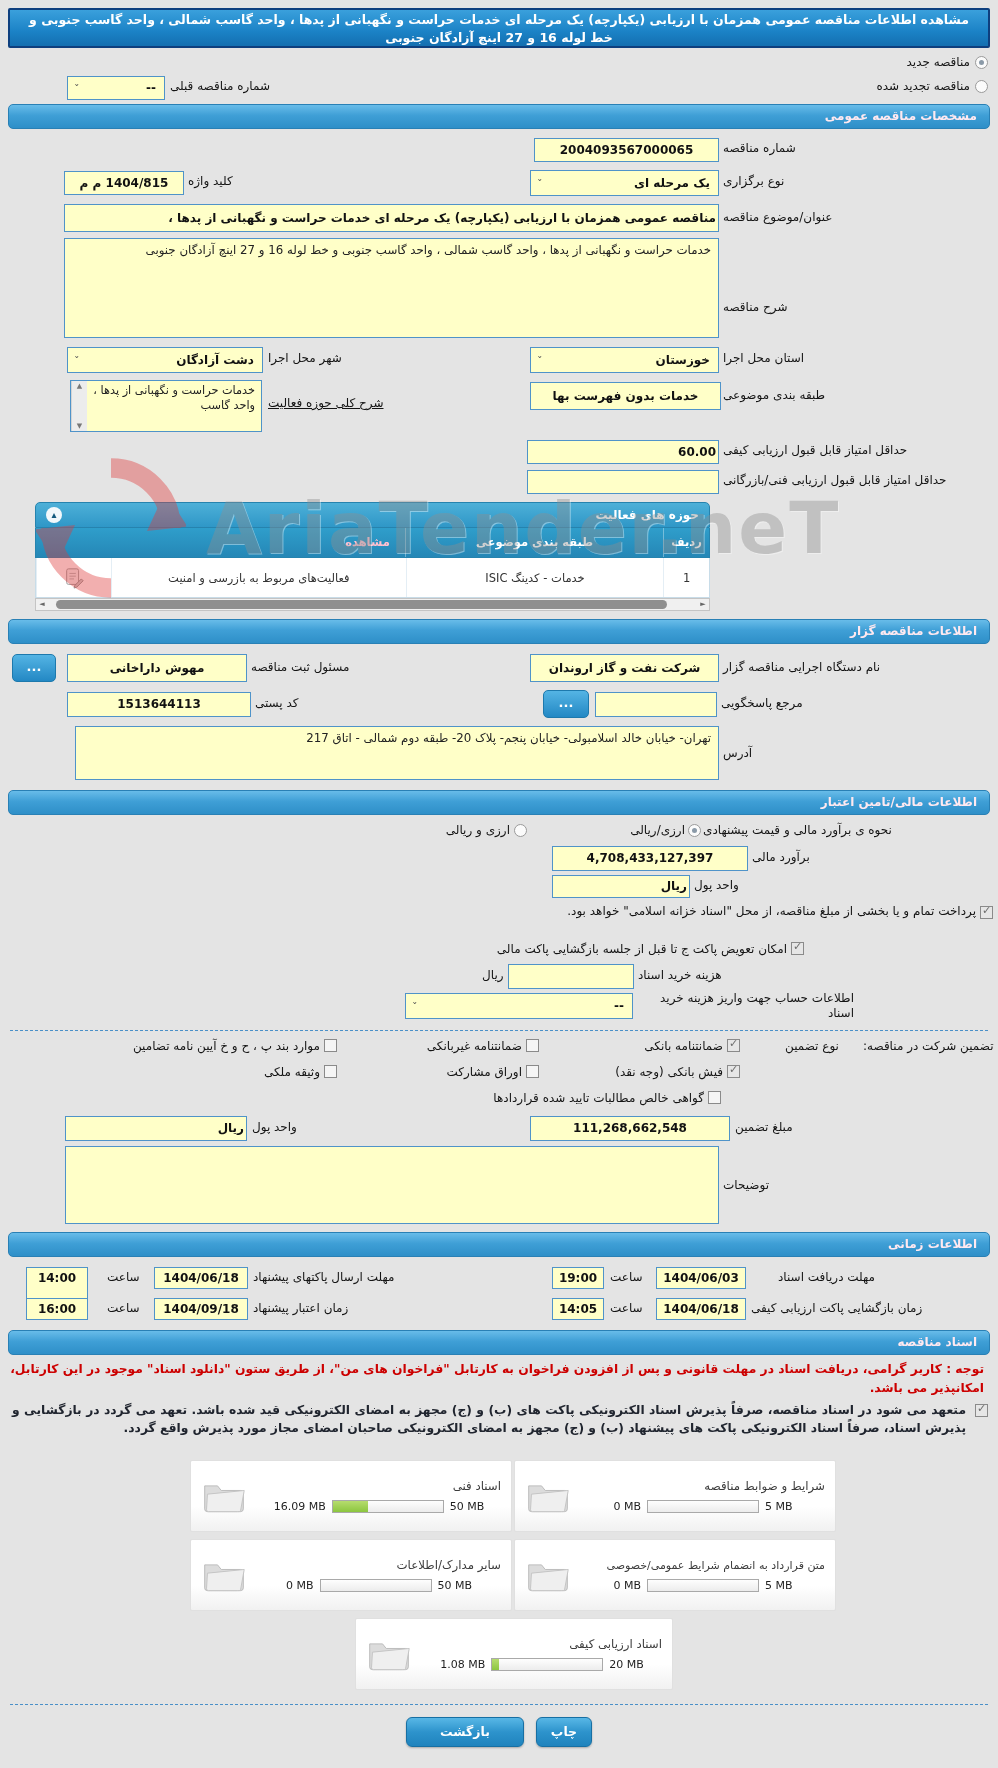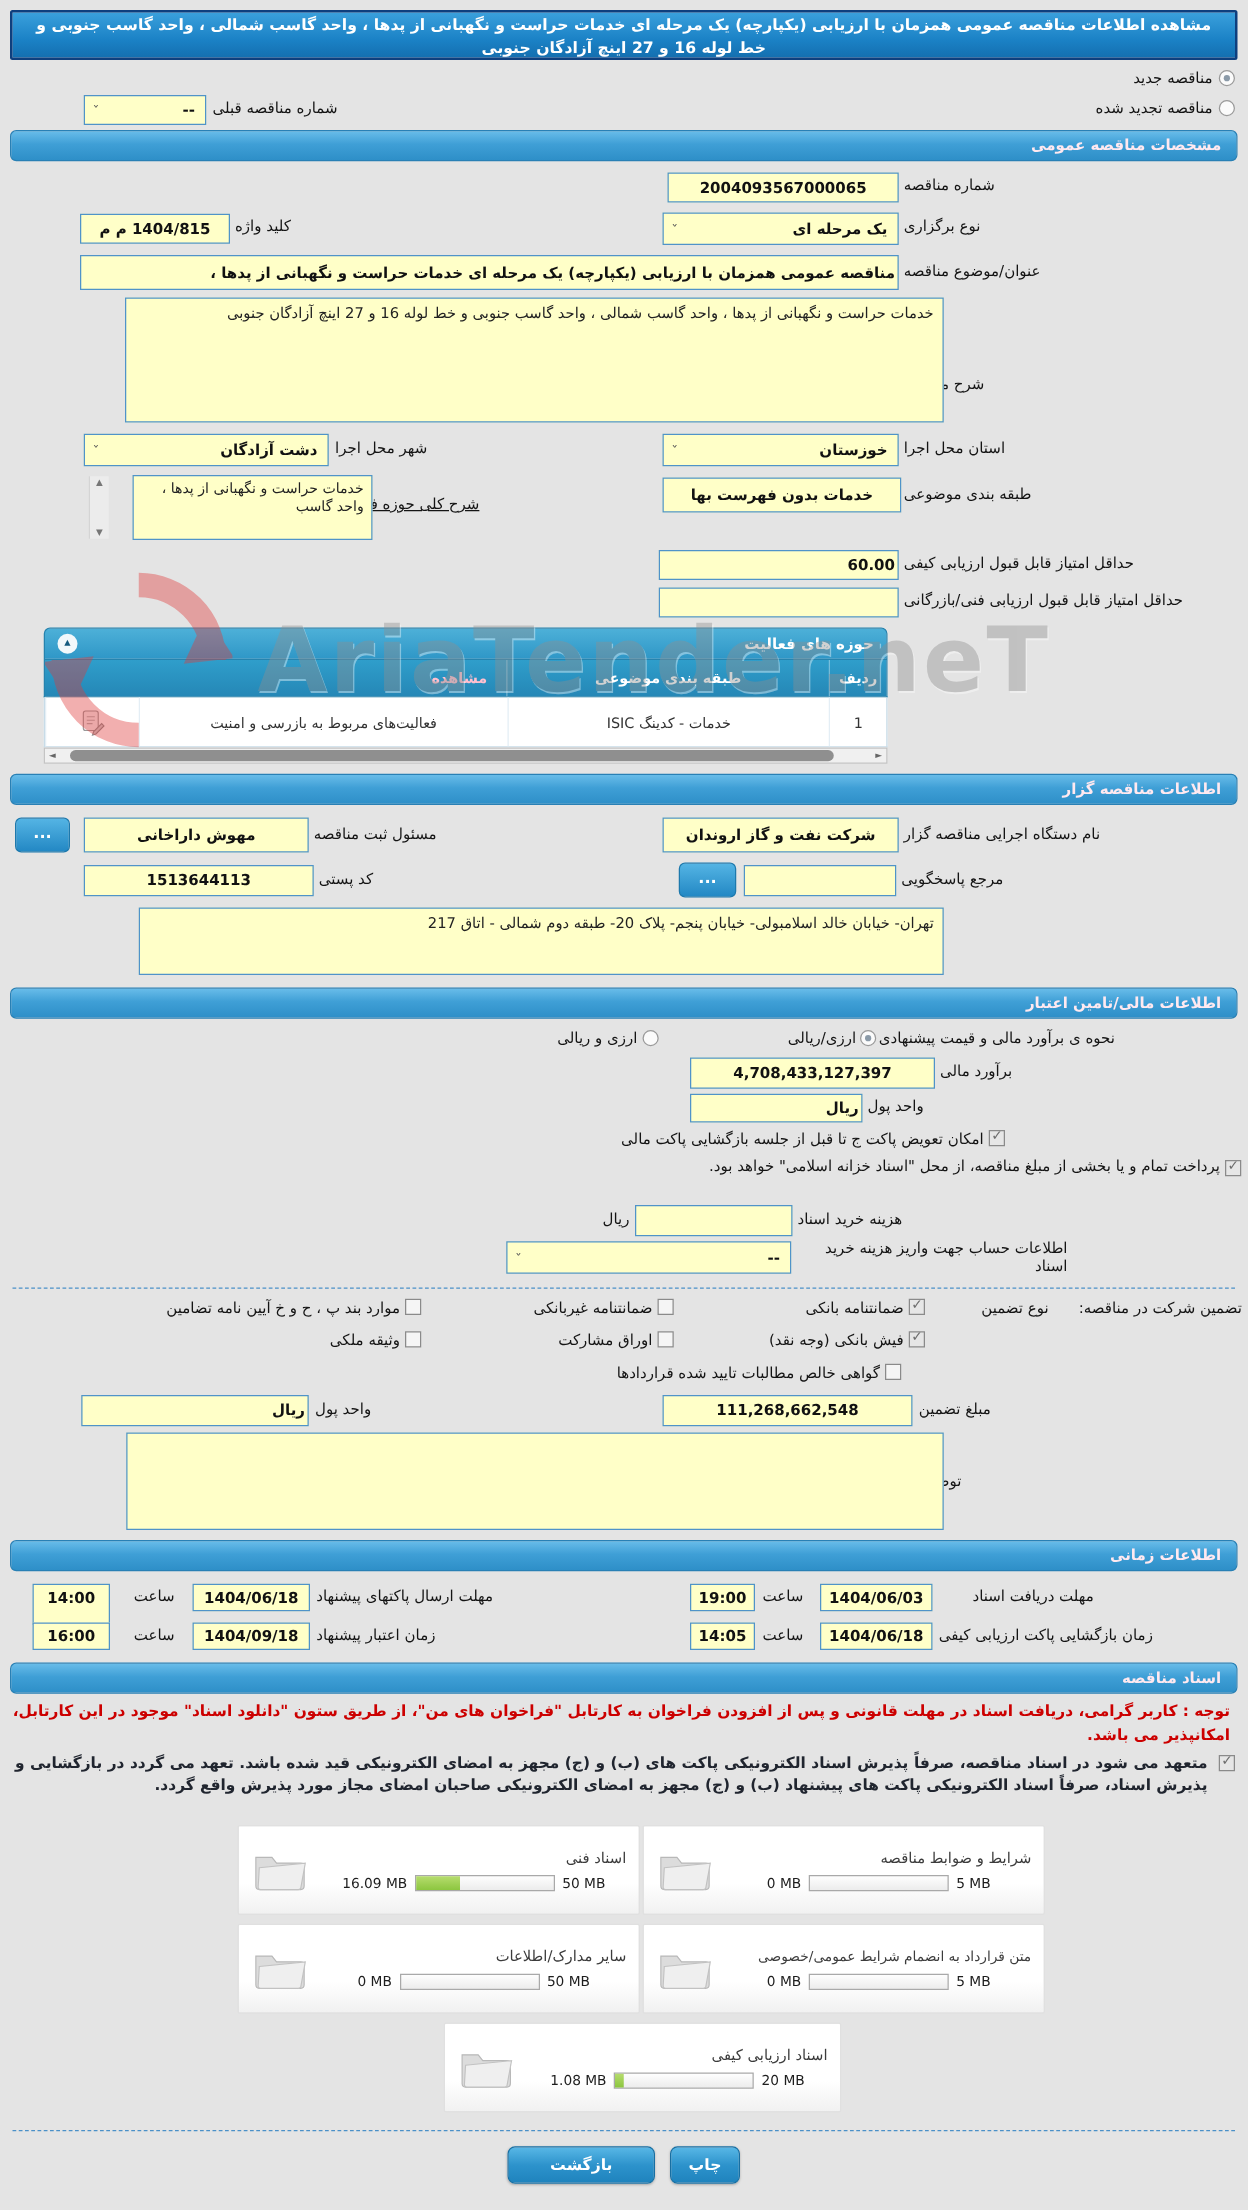--- a/index.html
+++ b/index.html
@@ -18,21 +18,21 @@
   
   .lab{position:absolute;top:4px;white-space:nowrap;font-size:12px;color:#141414;}
   .lab2{position:absolute;font-size:12px;color:#141414;text-align:right;line-height:15px;}
   .fld{position:absolute;top:0;height:24px;line-height:22px;box-sizing:border-box;
        background:#ffffc8;border:1px solid #4f93c9;font-size:12px;font-weight:bold;color:#111;
        text-align:center;overflow:hidden;}
   .fld.ar{text-align:right;padding-left:6px;padding-right:2px;}
   .sel .caret{position:absolute;left:6px;top:2px;font-size:11px;color:#555;font-weight:normal;}
   .sel{text-align:right;padding-left:18px;padding-right:8px;}
   .ta{position:absolute;box-sizing:border-box;background:#ffffc8;border:1px solid #4f93c9;
-      font-size:11.8px;color:#222;text-align:right;padding:3px 7px;line-height:17px;overflow:hidden;margin-left:36px;}
+      font-size:11.8px;color:#222;text-align:right;padding:3px 7px;line-height:17px;overflow:hidden;}
   .cb{position:absolute;width:13px;height:13px;border:1px solid #8a8a8a;background:#f5f5f5;box-sizing:border-box;}
   .cb.on{background:#e6e6e6;}
   .cb.on::after{content:"\2713";position:absolute;top:-3px;left:1px;font-size:11px;color:#6d6d6d;font-weight:bold;}
   .rd{position:absolute;width:13px;height:13px;border:1px solid #9a9a9a;border-radius:50%;background:#fbfbfb;box-sizing:border-box;}
   .rd.on::after{content:"";position:absolute;top:3px;left:3px;right:3px;bottom:3px;border-radius:50%;background:#8b9aa8;}
   .dots{position:absolute;top:0;height:28px;box-sizing:border-box;border:1px solid #1d79ad;border-radius:5px;
         background:linear-gradient(#54b4e4,#2388c4);color:#fff;font-weight:bold;text-align:center;line-height:24px;font-size:13px;cursor:pointer;}
   .dashed{margin:0 10px;border-top:1px dashed #4a90c8;height:0;}
 
   
@@ -289,28 +289,28 @@
   <div class="row r-est">
     <span class="lab" style="left:752px;">برآورد مالی</span>
     <div class="fld" style="left:552px;width:196px;height:25px;line-height:23px;">4,708,433,127,397</div>
   </div>
 
   <div class="row r-cur">
     <span class="lab" style="left:694px;top:3px;">واحد پول</span>
     <div class="fld ar" style="left:552px;width:138px;height:23px;line-height:21px;">ریال</div>
   </div>
 
+  <div class="row r-pay">
+    <span class="cb on" style="left:980px;top:2px;"></span>
+    <div class="lab2" style="left:520px;right:22px;top:0;">پرداخت تمام و یا بخشی از مبلغ مناقصه، از محل "اسناد خزانه اسلامی" خواهد بود.</div>
+  </div>
+
   <div class="row r-swap">
     <span class="cb on" style="left:791px;top:1px;"></span>
     <span class="lab" style="right:211px;top:1px;">امکان تعویض پاکت ج تا قبل از جلسه بازگشایی پاکت مالی</span>
-  </div>
-
-  <div class="row r-pay">
-    <span class="cb on" style="left:980px;top:2px;"></span>
-    <div class="lab2" style="left:520px;right:22px;top:0;">پرداخت تمام و یا بخشی از مبلغ مناقصه، از محل "اسناد خزانه اسلامی" خواهد بود.</div>
   </div>
 
   <div class="row r-fee">
     <span class="lab" style="left:638px;">هزینه خرید اسناد</span>
     <div class="fld" style="left:508px;width:126px;height:25px;"></div>
     <span class="lab" style="left:482px;">ریال</span>
   </div>
 
   <div class="row r-acct">
     <div class="lab2" style="left:638px;top:-2px;width:216px;">اطلاعات حساب جهت واریز هزینه خرید اسناد</div>

